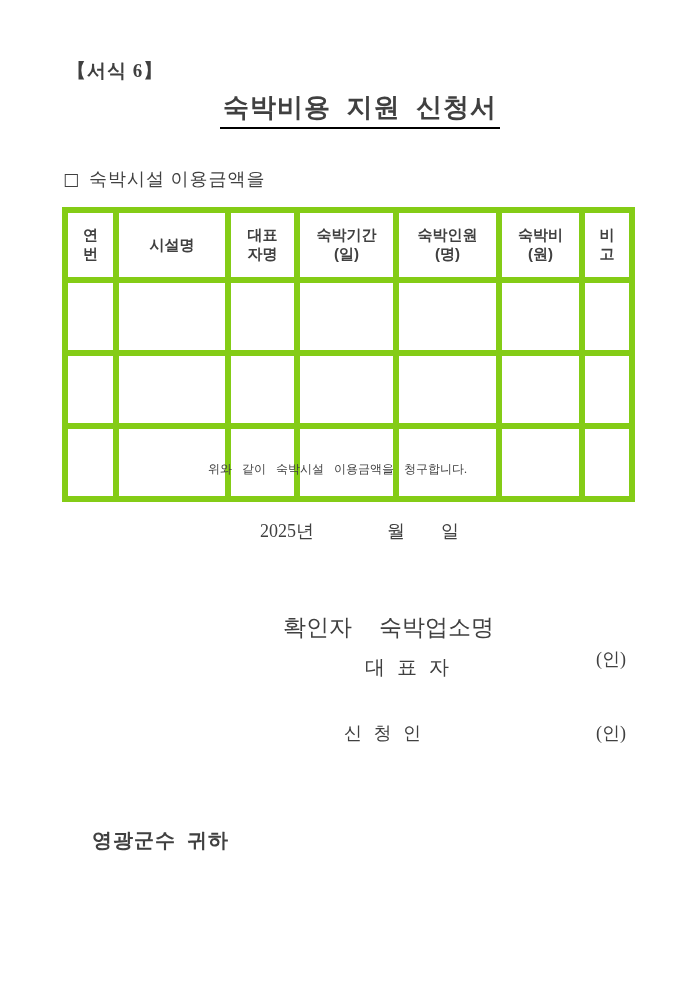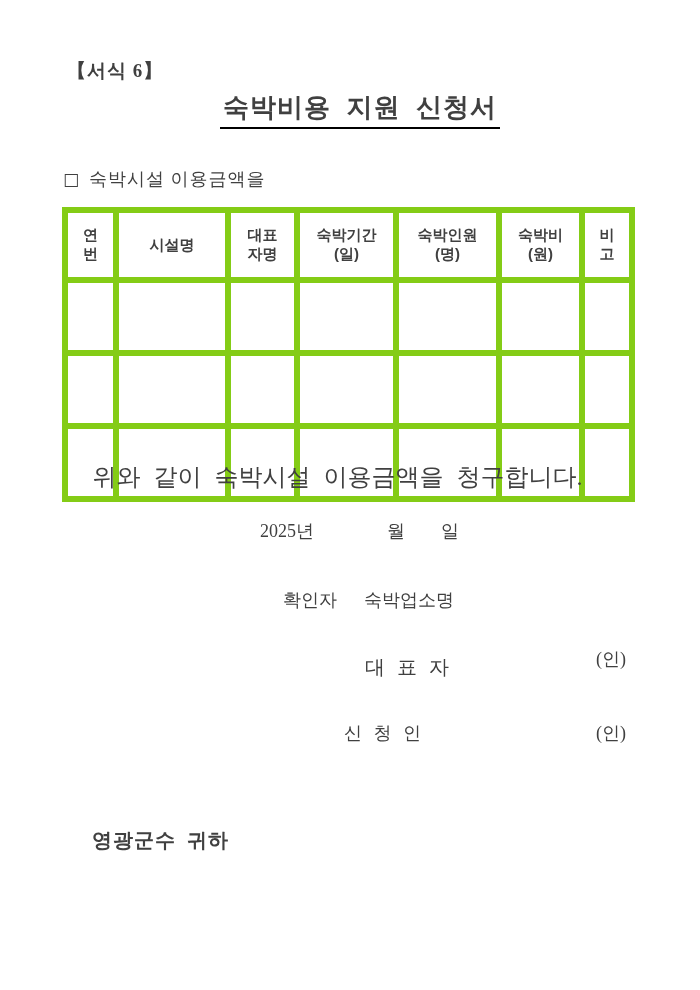--- a/index.html
+++ b/index.html
@@ -48,26 +48,26 @@
     font-weight:bold; font-size:15px;
     text-align:center; vertical-align:middle;
   }
   table.usage tbody td { height:41px; }
   .note {
     position:absolute; left:62px; top:381px;
     font-size:16px; font-weight:bold; word-spacing:4px;
   }
   .claim {
     position:absolute; left:0; top:461px; width:675px;
-    text-align:center; font-size:24px; word-spacing:7px;
+    text-align:center; font-size:12px; word-spacing:7px;
   }
   .date-line { position:absolute; left:260px; top:519px; font-size:18px; }
   .date-month { margin-left:73px; }
   .date-day { margin-left:36px; }
-  .sig-row-confirmer { position:absolute; left:283px; top:588px; font-size:18px; }
+  .sig-row-confirmer { position:absolute; left:283px; top:612px; font-size:23px; }
   .biz-name { margin-left:27px; }
   .sig-row-rep { position:absolute; left:365px; top:654px; font-size:20px; word-spacing:7px; }
   .sig-row-app { position:absolute; left:344px; top:721px; font-size:18px; word-spacing:7px; }
   .seal-rep { position:absolute; left:596px; top:647px; font-size:18px; }
   .seal-app { position:absolute; left:596px; top:721px; font-size:18px; }
   .recipient {
     position:absolute; left:92px; top:827px;
     font-size:20px; font-weight:bold; word-spacing:5px; letter-spacing:1px;
   }
 </style>

